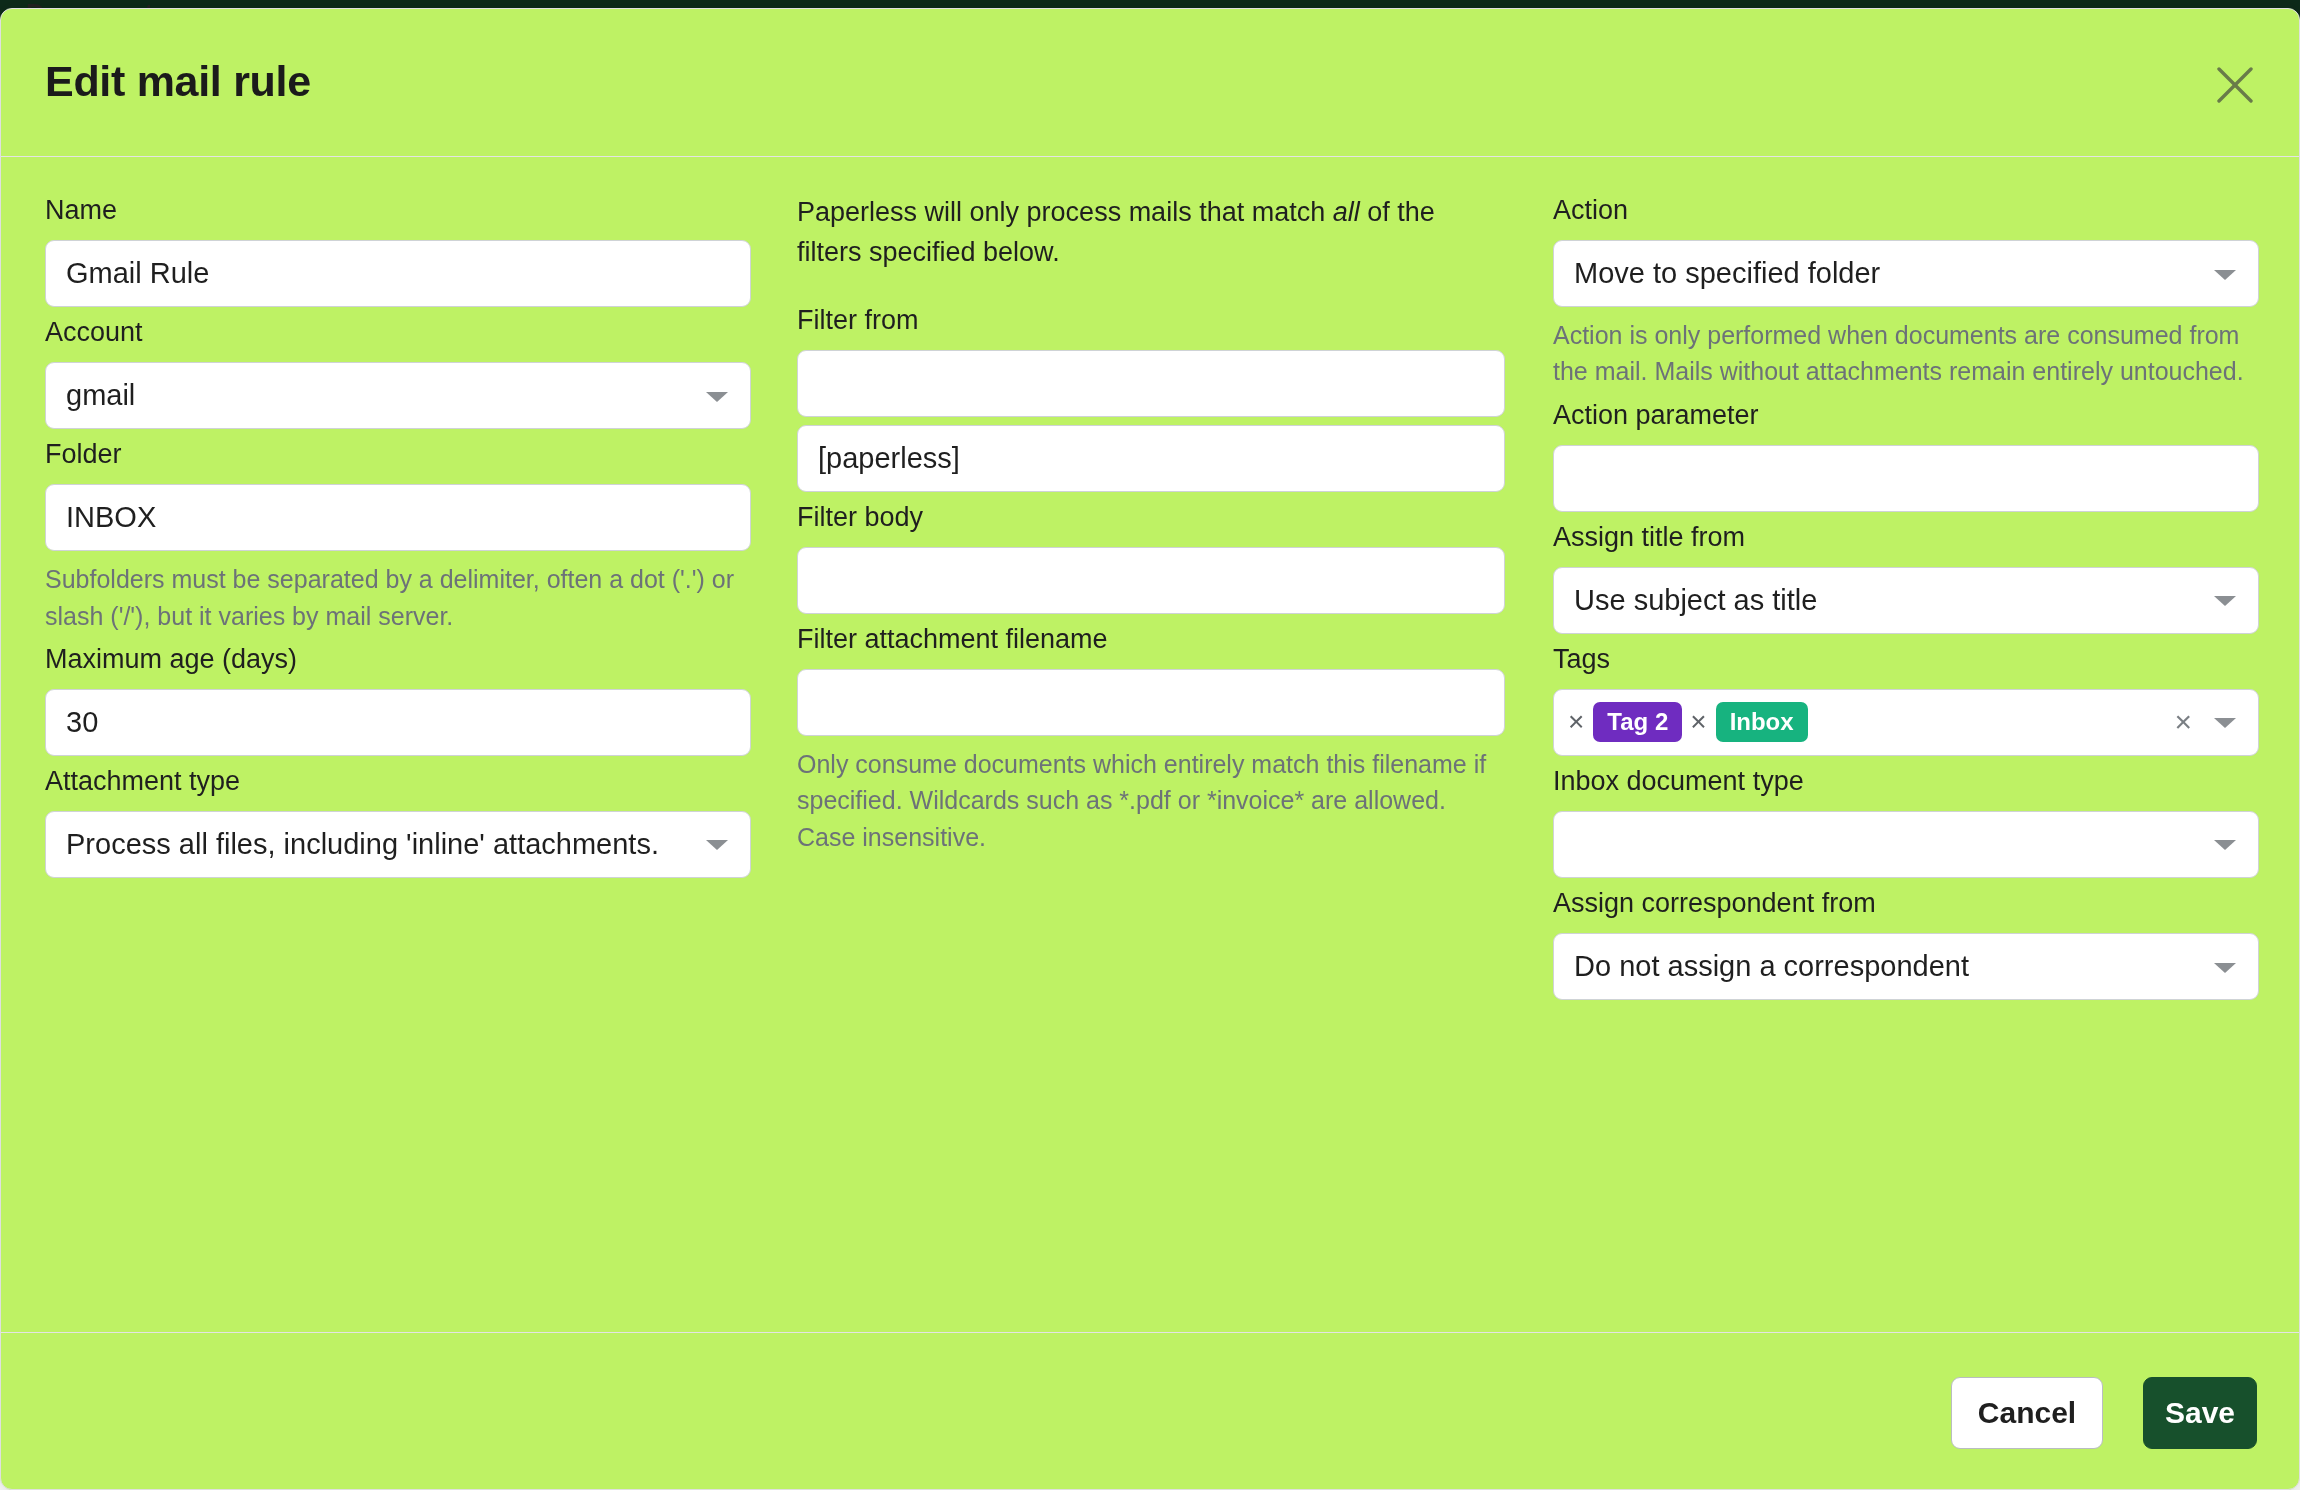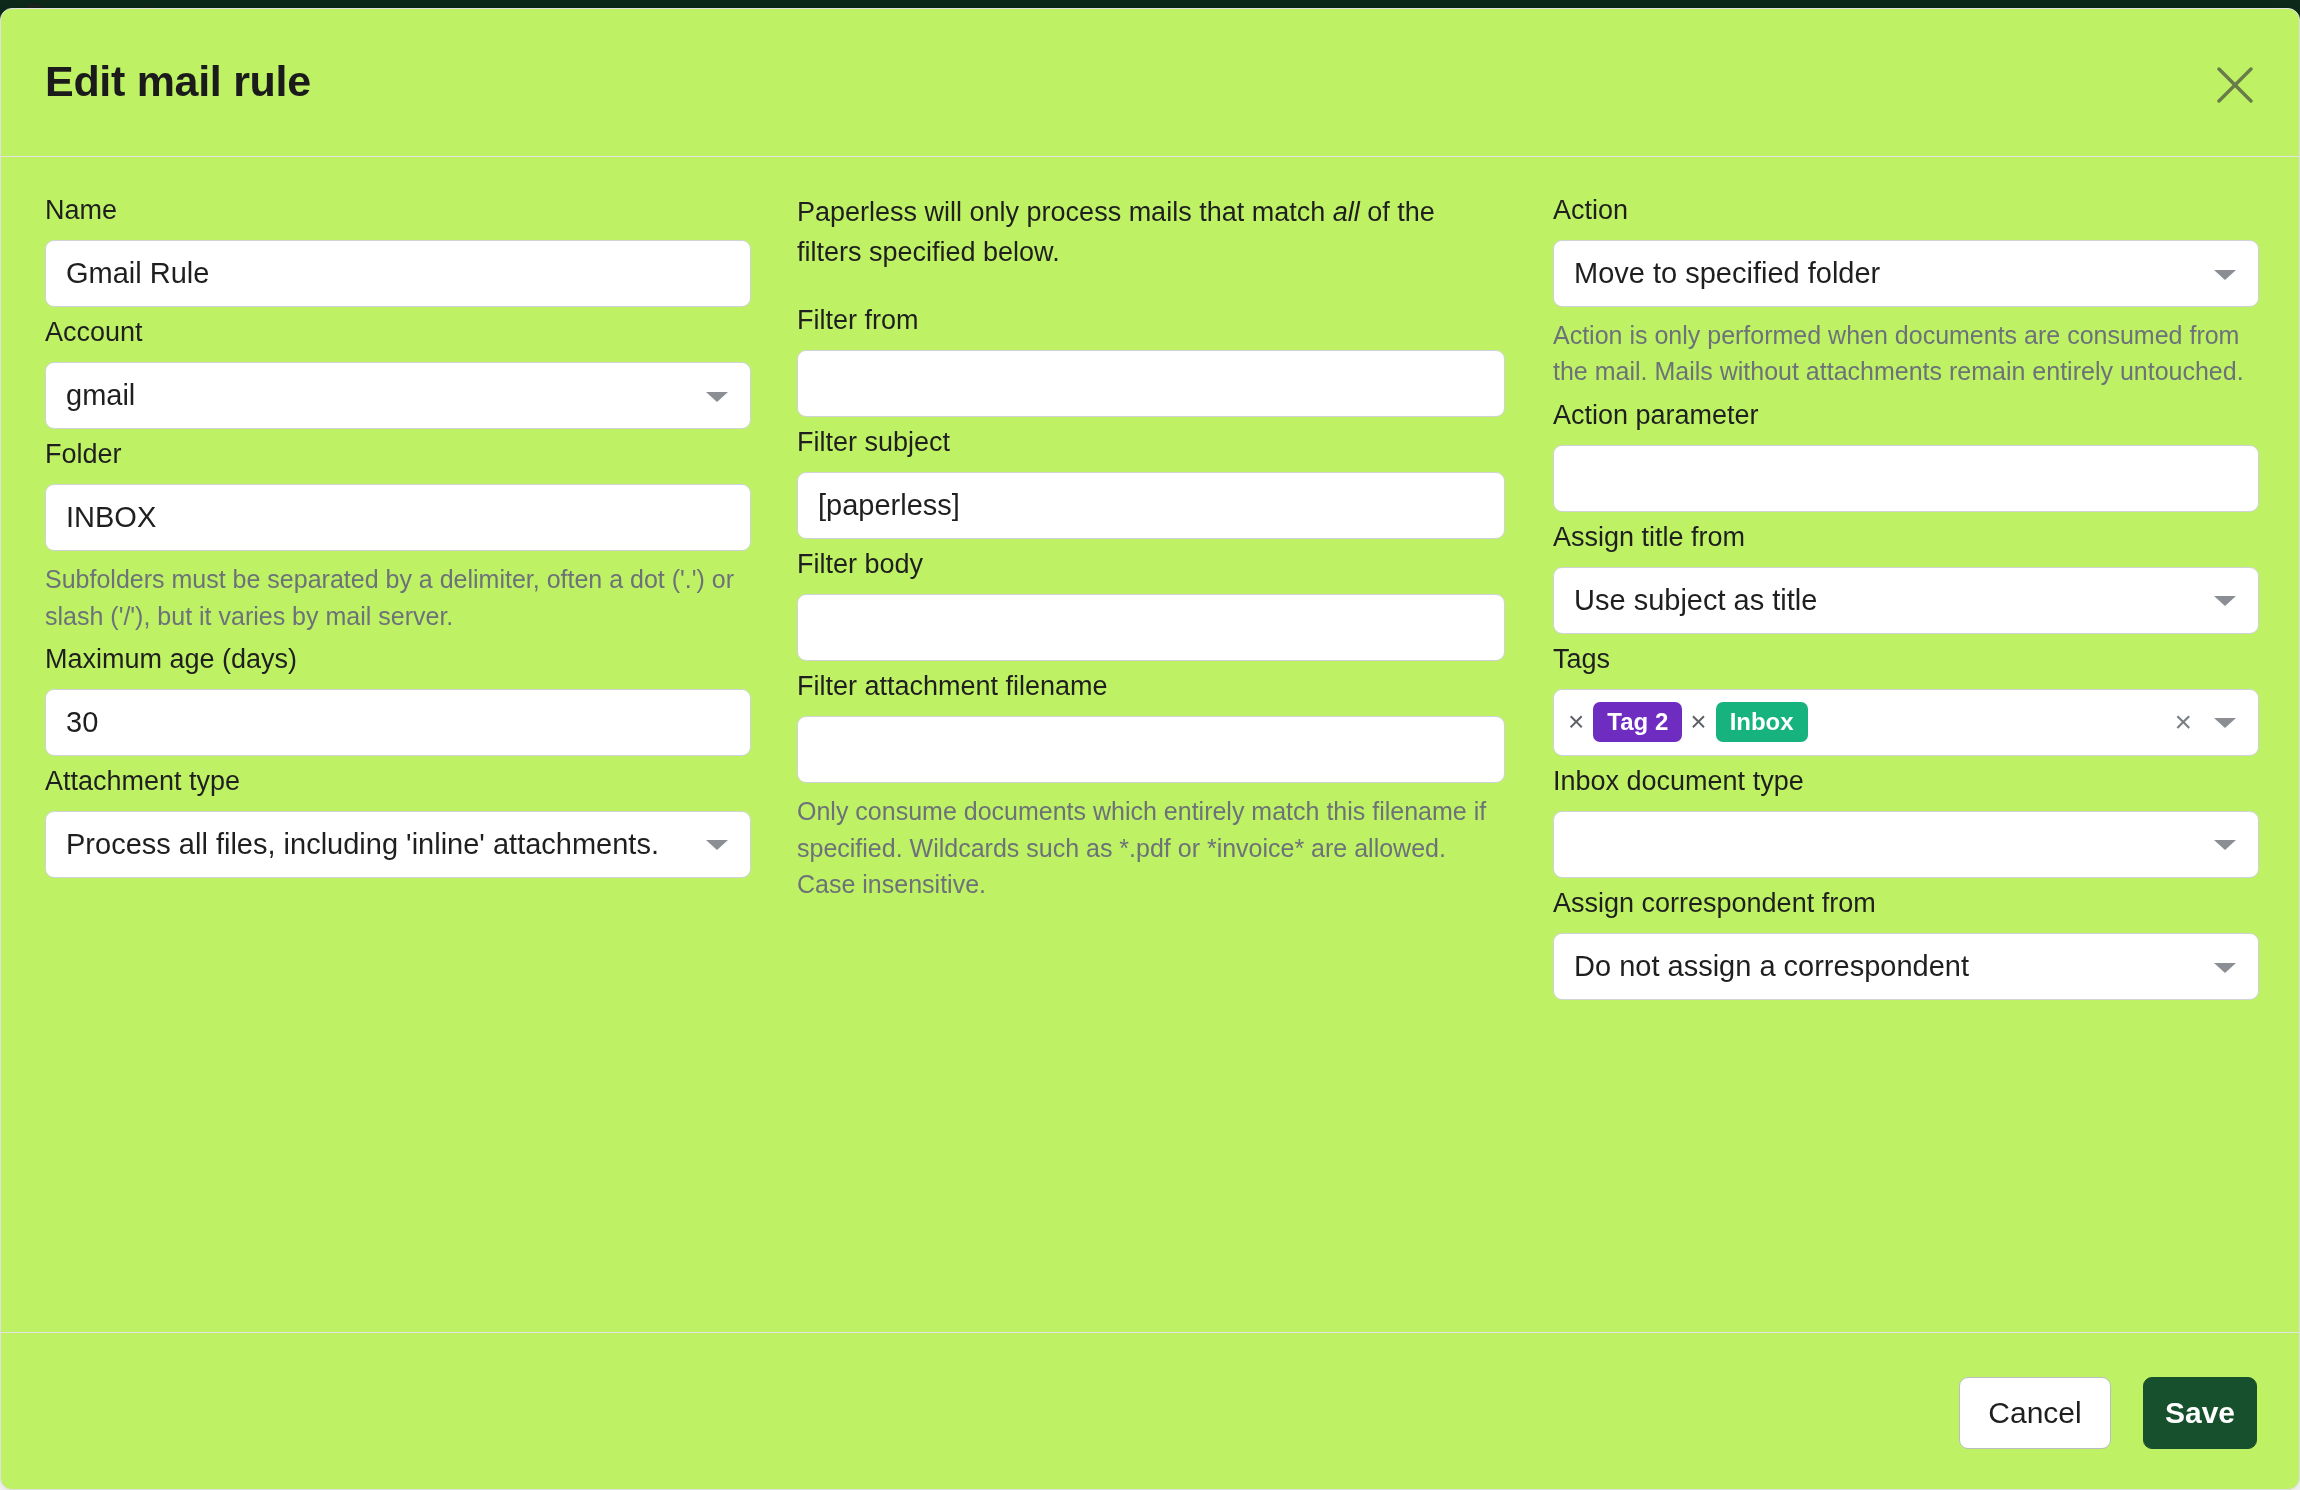--- a/index.html
+++ b/index.html
@@ -222,25 +222,26 @@
     height: 72px;
     border-radius: 9px;
     font-size: 30px;
     display: flex;
     align-items: center;
     justify-content: center;
     cursor: pointer;
     font-family: "Liberation Sans", sans-serif;
   }
   .btn-cancel {
-    right: 188px;
+    right: 196px;
     width: 152px;
     background: #ffffff;
     border: 1px solid #b9bdc1;
     color: #1f1f1f;
+    font-weight: bold;
   }
   .btn-save {
     right: 42px;
     width: 114px;
     background: #17502c;
     border: 1px solid #17502c;
     color: #ffffff;
     font-weight: 700;
     margin-left: 25px;
   }
@@ -312,21 +313,20 @@
       <div class="col col-2">
 
         <div class="intro"><span>Paperless will only process mails that match </span><em>all</em><span> of the filters specified below.</span></div>
 
         <div class="field-block">
           <div class="field-label">Filter from</div>
           <div class="input empty"></div>
         </div>
 
         <div class="field-block">
-          <div class="field-label">Filter subject</div>
           <div class="input">[paperless]</div>
         </div>
 
         <div class="field-block">
           <div class="field-label">Filter body</div>
           <div class="input empty"></div>
         </div>
 
         <div class="field-block">
           <div class="field-label">Filter attachment filename</div>

